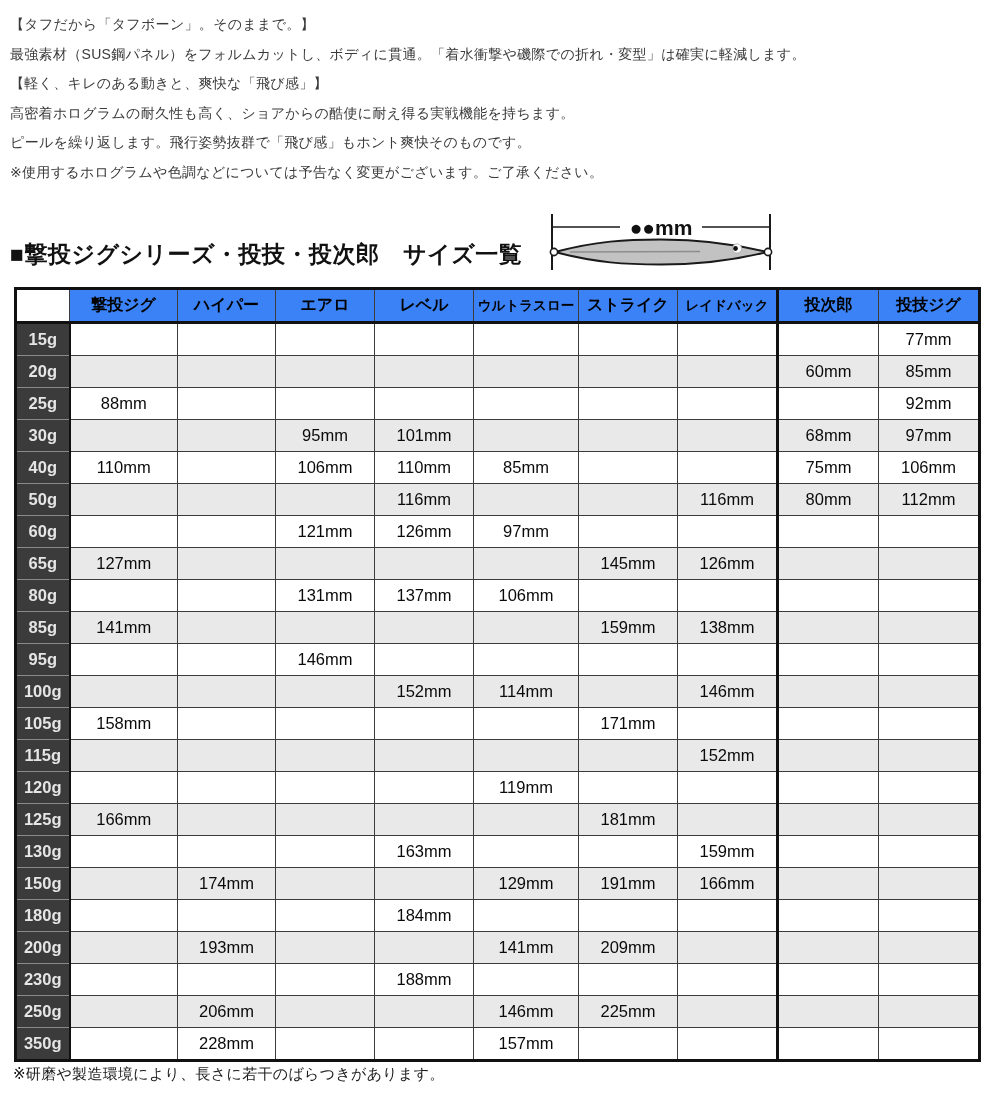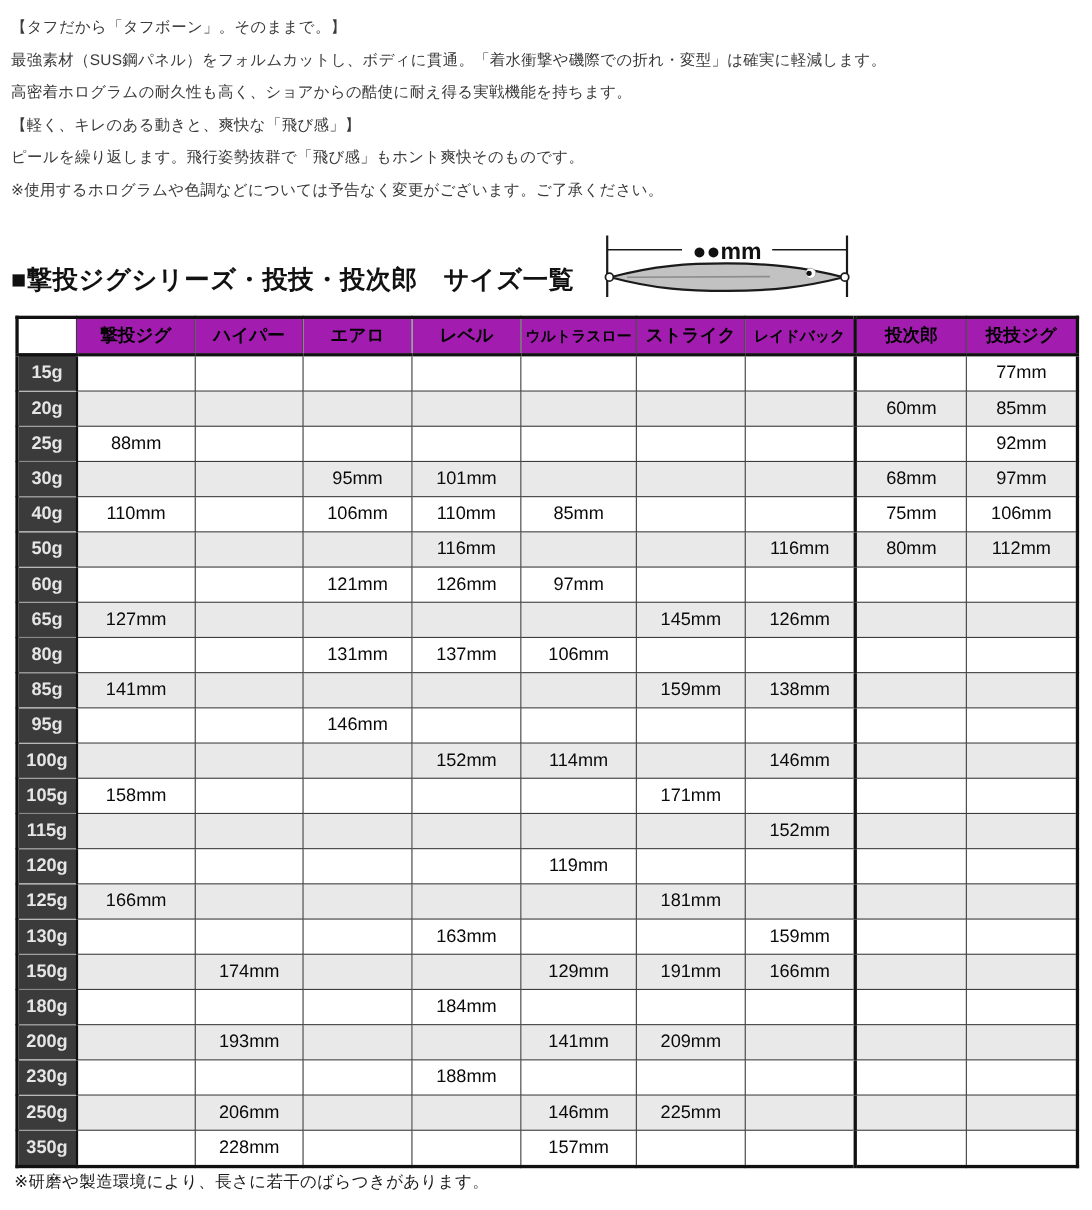--- a/index.html
+++ b/index.html
@@ -22,21 +22,21 @@
   table.size-table {
     position:absolute; left:14px; top:287px;
     border-collapse:collapse; table-layout:fixed;
     border:3px solid #111;
   }
   .size-table th, .size-table td {
     height:31px; padding:0; text-align:center; vertical-align:middle;
     border:1px solid #3c3c3c; overflow:hidden; white-space:nowrap;
   }
   .size-table thead th {
-    background:#a21caf; color:#000; font-size:16px; font-weight:bold;
+    background:#3b82f6; color:#000; font-size:16px; font-weight:bold;
     border-bottom:3px solid #111;
   }
   .size-table thead th.corner { background:#ffffff; }
   .size-table thead th.tight { font-size:13.5px;margin-top:21px; }
   .size-table th.wt {
     background:#3b3b3b; color:#e5e5e5; font-size:16.5px; font-weight:bold;
     border-right:2px solid #111;
     border-top:1px solid #0ea5e9; border-bottom:1px solid #8a8a8a;
   }
   .size-table td { font-size:16.5px; color:#0a0a0a; background:#ffffff; }
@@ -49,22 +49,22 @@
   }
 </style>
 </head>
 <body>
 
 <div class="page">
 
   <div class="intro">
       <div class="intro-line">【タフだから「タフボーン」。そのままで。】</div>
       <div class="intro-line">最強素材（SUS鋼パネル）をフォルムカットし、ボディに貫通。「着水衝撃や磯際での折れ・変型」は確実に軽減します。</div>
+      <div class="intro-line">【軽く、キレのある動きと、爽快な「飛び感」】</div>
       <div class="intro-line">高密着ホログラムの耐久性も高く、ショアからの酷使に耐え得る実戦機能を持ちます。</div>
-      <div class="intro-line">【軽く、キレのある動きと、爽快な「飛び感」】</div>
       <div class="intro-line">ピールを繰り返します。飛行姿勢抜群で「飛び感」もホント爽快そのものです。</div>
       <div class="intro-line">※使用するホログラムや色調などについては予告なく変更がございます。ご了承ください。</div>
     </div>
 
   <div class="section-header">■撃投ジグシリーズ・投技・投次郎　サイズ一覧</div>
 
   <div class="diagram">
     <svg width="226" height="66" viewBox="0 0 226 66">
       <line x1="4" y1="4" x2="4" y2="60" stroke="#1a1a1a" stroke-width="2"></line>
       <line x1="222" y1="4" x2="222" y2="60" stroke="#1a1a1a" stroke-width="2"></line>

